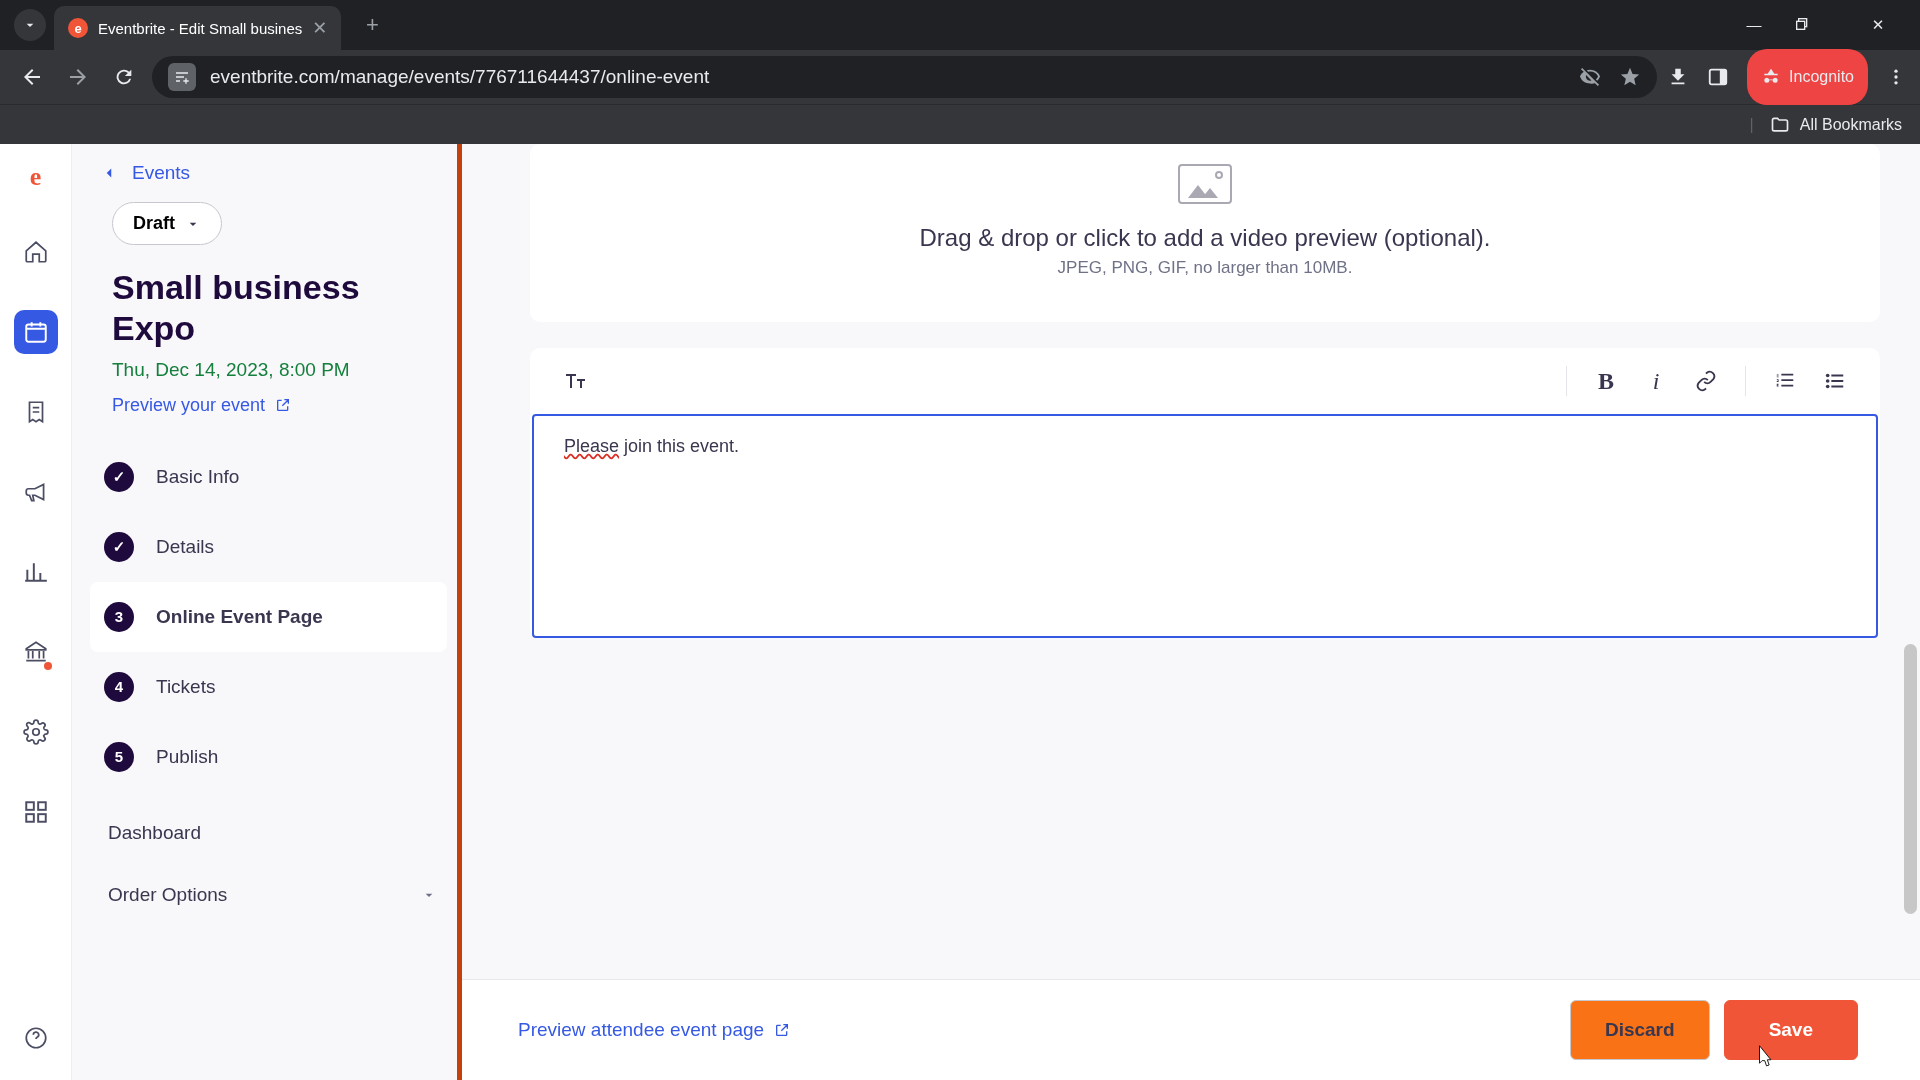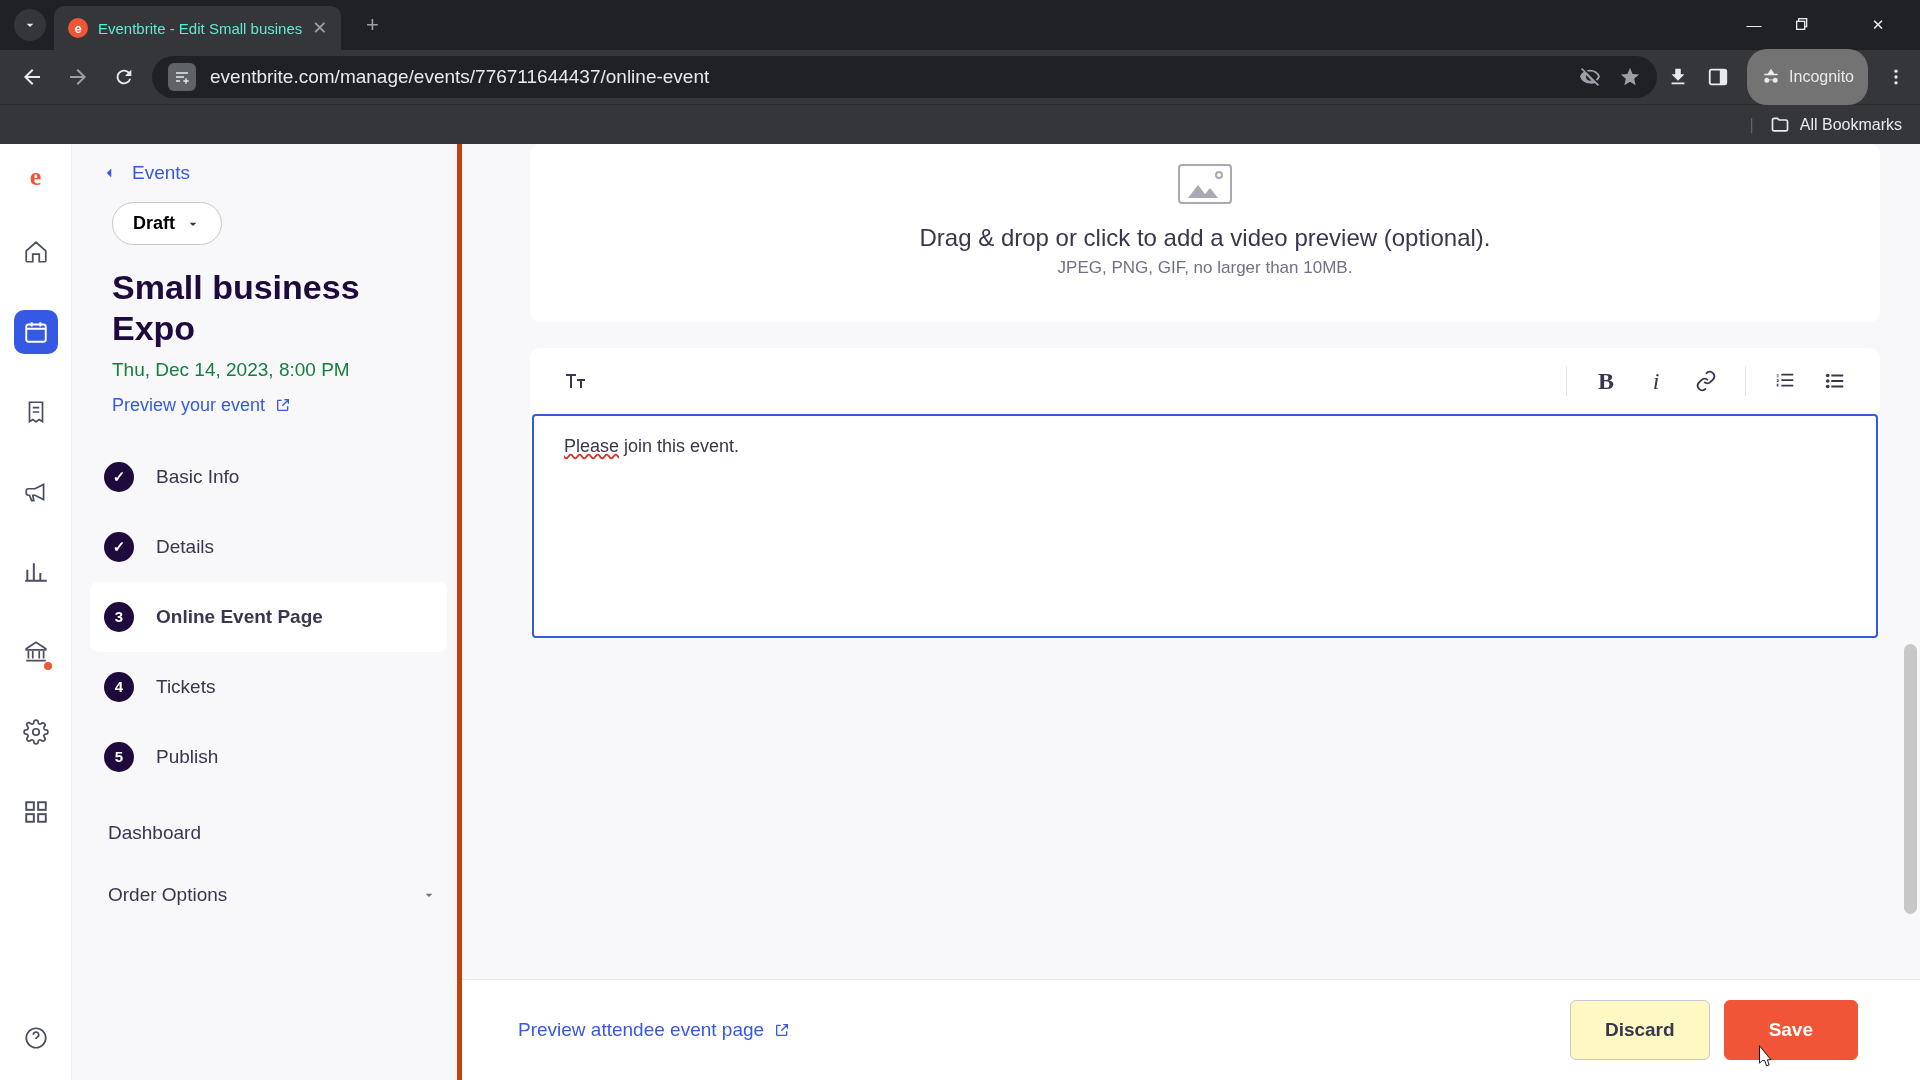--- a/index.html
+++ b/index.html
@@ -4,34 +4,34 @@
 <style>
 * { margin:0; padding:0; box-sizing:border-box; font-family:"Segoe UI",Arial,sans-serif; }
 body { width:1920px; height:1080px; overflow:hidden; background:#fff; }
 
 
 .browser-chrome { background:#202124; color:#e8eaed; }
 .titlebar { display:flex; align-items:center; height:50px; padding:0 0 0 6px; }
 .tab-dropdown { width:32px; height:32px; border-radius:50%; background:#35363a; display:flex; align-items:center; justify-content:center; margin:0 8px; }
 .tab { display:flex; align-items:center; background:#35363a; border-radius:10px 10px 0 0; height:44px; padding:0 14px; gap:10px; max-width:310px; margin-top:6px; }
 .favicon { width:20px; height:20px; border-radius:50%; background:#f05537; display:flex; align-items:center; justify-content:center; color:#fff; font-weight:bold; font-size:13px; }
-.tab-title { font-size:15px; color:#5eead4; white-space:nowrap; overflow:hidden; text-overflow:ellipsis; flex:1; }
+.tab-title { font-size:15px; color:#ffffff; white-space:nowrap; overflow:hidden; text-overflow:ellipsis; flex:1; }
 .tab-close { font-size:18px; color:#9aa0a6; }
 .new-tab { width:34px; height:34px; border-radius:50%; display:flex; align-items:center; justify-content:center; margin-left:14px; font-size:22px; color:#9aa0a6; }
 .window-controls { margin-left:auto; display:flex; gap:18px; padding-right:20px; font-size:15px; }
 .window-controls span { width:44px; text-align:center; color:#e8eaed; cursor:pointer; }
 
 .toolbar { display:flex; align-items:center; height:54px; padding:0 14px; gap:10px; background:#35363a; }
 .nav-btn { width:36px; height:36px; display:flex; align-items:center; justify-content:center; color:#9aa0a6; font-size:22px; }
 .nav-btn.enabled { color:#e8eaed; }
 .addrbar { flex:1; height:42px; background:#202124; border-radius:22px; display:flex; align-items:center; padding:12px 16px; gap:14px; color:#e8eaed; font-size:19px; }
 .site-chip { width:28px; height:28px; border-radius:6px; background:#5f6368; display:flex; align-items:center; justify-content:center; }
 .addr-icons { margin-left:auto; display:flex; gap:18px; align-items:center; }
 .toolbar-right { display:flex; align-items:center; gap:18px; }
-.incog-pill { display:flex; align-items:center; gap:8px; background:#737373; padding:18px 14px; border-radius:20px; font-size:16px; }
+.incog-pill { display:flex; align-items:center; gap:8px; background:#ef4444; padding:18px 14px; border-radius:20px; font-size:16px; }
 
 .bookmarks-bar { display:flex; justify-content:flex-end; align-items:center; height:40px; padding:0 18px; gap:10px; font-size:16px; background:#35363a; border-top:1px solid #2a2b2e; }
 .bookmarks-bar .sep { color:#5f6368; margin-right:6px; }
 
 .app { display:flex; height:calc(1080px - 144px); }
 
 
 .rail { width:72px; background:#fff; display:flex; flex-direction:column; align-items:center; padding-top:16px; gap:36px; border-right:1px solid #eee; }
 .rail .logo { width:34px; height:34px; border-radius:50%; background:#fff; color:#f05537; font-weight:bold; font-size:26px; display:flex; align-items:center; justify-content:center; font-family:Georgia,serif; }
 .rail-item { width:44px; height:44px; border-radius:10px; display:flex; align-items:center; justify-content:center; color:#4b4d63; position:relative; }
@@ -75,21 +75,21 @@
 .ed-btn.italic { font-style:italic; font-family:Georgia,serif; font-size:24px; }
 .ed-spacer { flex:1; }
 .ed-sep { width:1px; height:30px; background:#e5e4e9; margin:0 10px; }
 .ed-area { border:2px solid #3659e3; border-radius:4px; margin:0 2px 2px 2px; min-height:224px; padding:20px 30px; font-size:18px; color:#39364f; }
 .spellerr { text-decoration:underline wavy #d93025; text-decoration-skip-ink:none; }
 
 
 .footer { position:absolute; bottom:0; left:0; right:0; background:#fff; border-top:1px solid #e8e8ea; padding:20px 62px 20px 56px; display:flex; align-items:center; }
 .footer-link { color:#3659e3; font-size:19px; display:flex; align-items:center; gap:10px; font-weight:500; }
 .footer-actions { margin-left:auto; display:flex; gap:14px; }
-.btn { padding:18px 34px; border-radius:6px; font-size:19px; font-weight:600; border:1px solid #c7c8cf; background:#fef9c3; color:#39364f; cursor:pointer; }
+.btn { padding:18px 34px; border-radius:6px; font-size:19px; font-weight:600; border:1px solid #c7c8cf; background:#f97316; color:#39364f; cursor:pointer; }
 .btn.primary { background:#f05537; color:#fff; border-color:#f05537; padding:18px 44px; }
 
 .cursor { position:absolute; width:22px; height:28px; pointer-events:none; }
 
 .scroll-indicator-outer { position:absolute; right:3px; top:500px; width:13px; height:270px; background:#c7c7c7; border-radius:7px; }
 .scroll-indicator-frame { position:absolute; right:0; top:0; width:21px; height:100%; }
 
 .ext-link-icon { width:16px; height:16px; display:inline-block; }
 svg { display:block; }
 </style>

